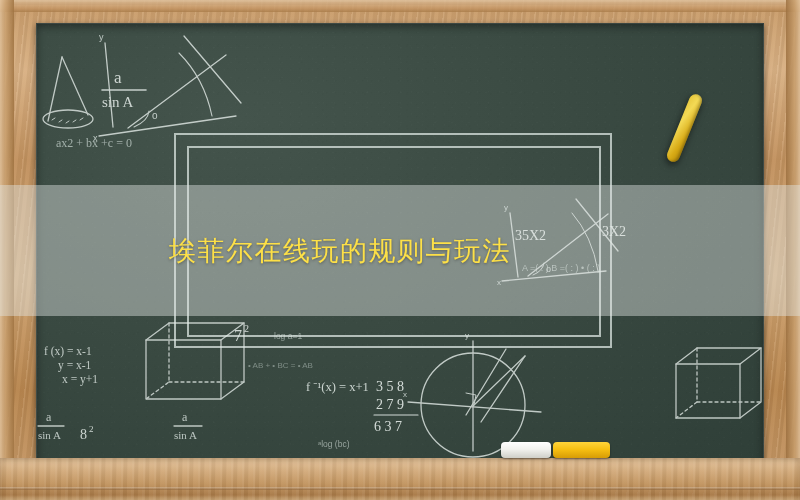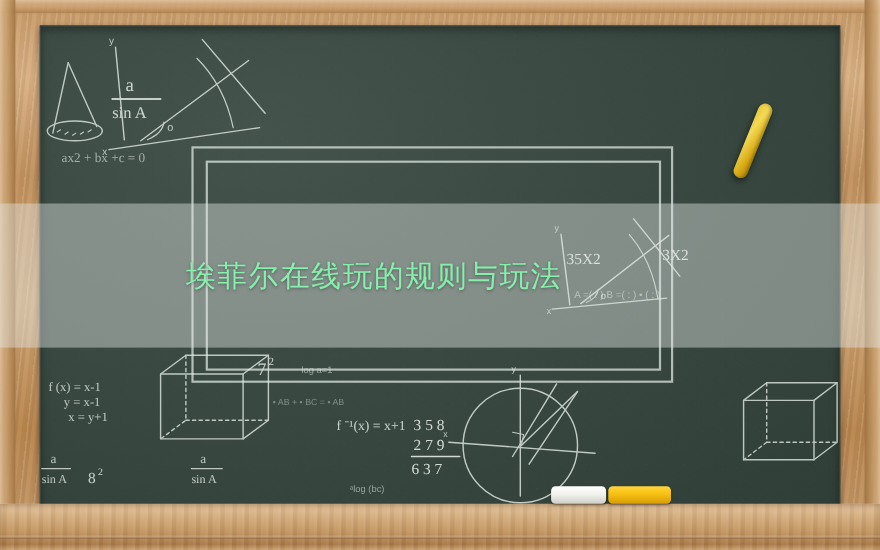--- a/index.html
+++ b/index.html
@@ -107,21 +107,21 @@
 
   
   .band {
     position:absolute; left:0; top:185px; width:800px; height:131px;
     background:rgba(226,230,228,0.44);
     pointer-events:none;
   }
   .title {
     position:absolute; left:0; top:185px; width:680px; height:131px;
     display:flex; align-items:center; justify-content:center;
-    color:#86efac; font-size:27px; letter-spacing:1.5px; font-weight:400;
+    color:#fde047; font-size:27px; letter-spacing:1.5px; font-weight:400;
     text-shadow:0 1px 3px rgba(0,0,0,.38);
     white-space:nowrap;
   }
 </style>
 </head>
 <body>
 
 <div class="scene">
 
   <div class="frame-wood"></div>

